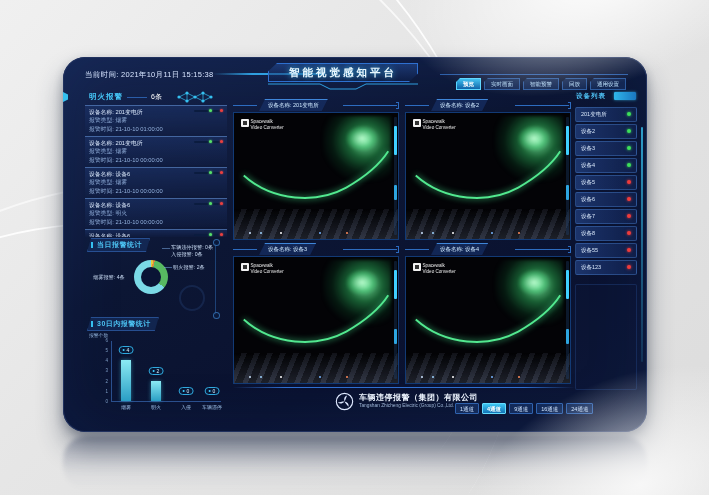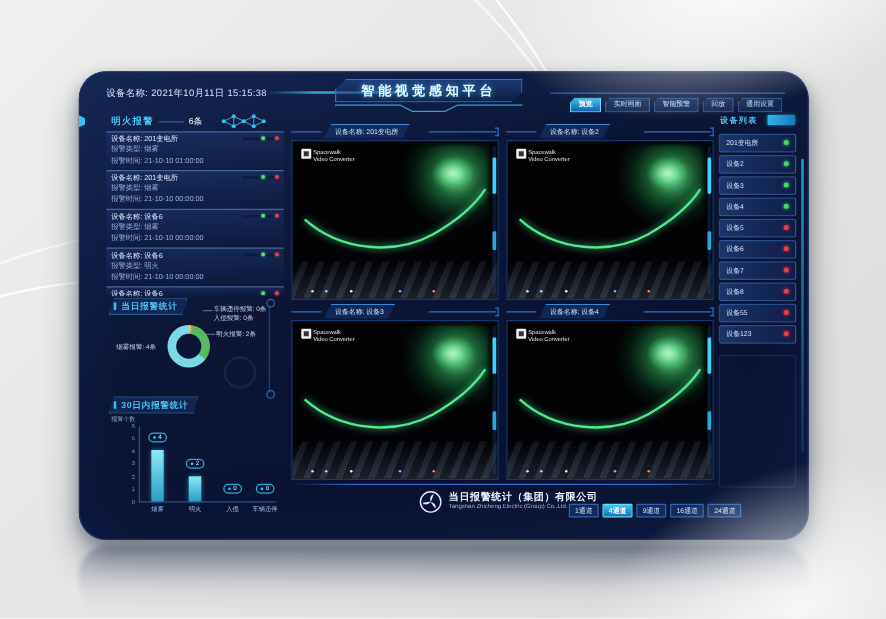--- a/index.html
+++ b/index.html
@@ -166,21 +166,21 @@
 
 <div class="stage">
   <div class="curve c1"></div>
   <div class="curve c2"></div>
   <div class="curve c3"></div>
   <div class="curve c4"></div>
   <div class="reflection"></div>
 
   <div class="panel">
 
-    <div class="time">设备名称: 2021年10月11日 15:15:38</div>
+    <div class="time">当前时间: 2021年10月11日 15:15:38</div>
     <div class="deco-a"></div>
     <div class="title-frame">
       <span>智能视觉感知平台</span>
     </div>
     <svg class="title-under" width="150" height="8">
       <path d="M0 1 H52 L62 6 H88 L98 1 H150" fill="none" stroke="#2f9fe0" stroke-width="1"></path>
     </svg>
     <div class="nav-line"></div>
     <div class="nav">
       <button class="active">预览</button>
@@ -467,21 +467,21 @@
 
     <div class="footer-line"></div>
     <svg class="logo" viewBox="0 0 20 20">
       <circle cx="10" cy="10" r="8.6" fill="none" stroke="#dfe9ff" stroke-width="1.2"></circle>
       <g fill="#dfe9ff">
         <path d="M10,10 C9,6.5 10.2,4.2 12.8,3.6 C11.6,5.6 11.4,8 10,10 Z"></path>
         <path d="M10,10 C9,6.5 10.2,4.2 12.8,3.6 C11.6,5.6 11.4,8 10,10 Z" transform="rotate(120 10 10)"></path>
         <path d="M10,10 C9,6.5 10.2,4.2 12.8,3.6 C11.6,5.6 11.4,8 10,10 Z" transform="rotate(240 10 10)"></path>
       </g>
     </svg>
-    <div class="company">当日报警统计（集团）有限公司</div>
+    <div class="company">车辆违停报警（集团）有限公司</div>
     <div class="company-en">Tangshan Zhicheng Electric (Group) Co.,Ltd.</div>
     <div class="channels">
       <button>1通道</button>
       <button class="active">4通道</button>
       <button>9通道</button>
       <button>16通道</button>
       <button>24通道</button>
     </div>
   </div>
 

